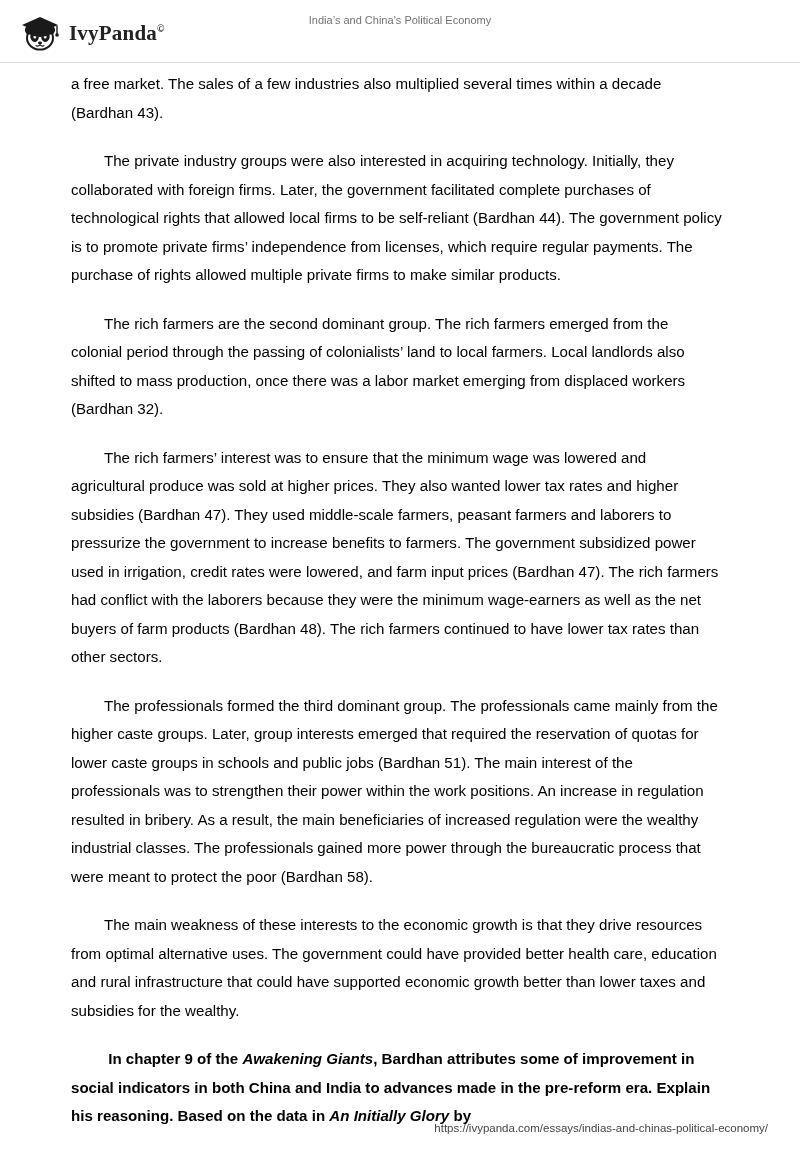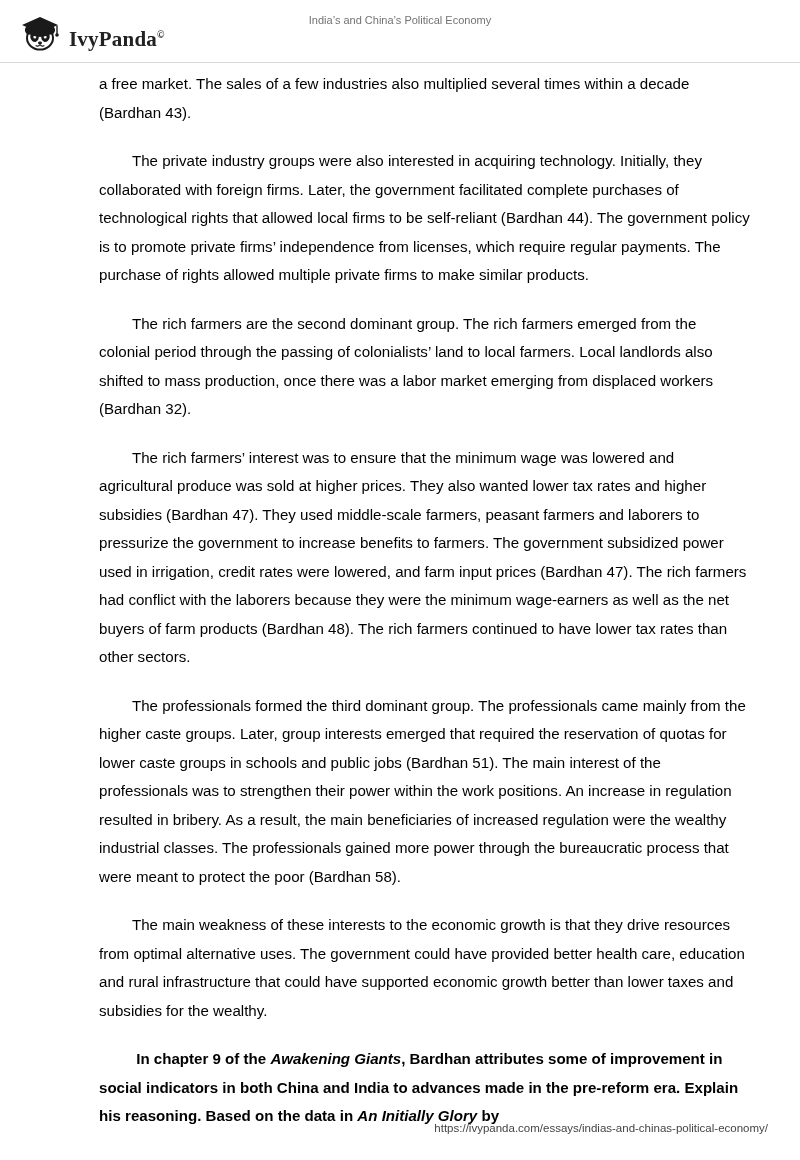--- a/index.html
+++ b/index.html
@@ -28,21 +28,21 @@
     top: 0;
     left: 0;
     right: 0;
     height: 62px;
   }
   .brand {
     position: absolute;
     left: 20px;
     top: 14px;
     display: flex;
-    align-items: flex-end;
+    align-items: center;
     gap: 9px;
   }
   .brand-logo {
     width: 40px;
     height: 38px;
     position: relative;
     flex: none;
   }
   .brand-name {
     font-family: "Liberation Serif", serif;
@@ -76,21 +76,20 @@
     height: 1px;
     background: #d9d9d9;
   }
 
   
   .content {
     position: absolute;
     top: 70px;
     left: 71px;
     width: 651px;
-    margin-left: 28px;
   }
   p.para {
     margin: 0 0 20px 0;
     font-size: 15.1px;
     line-height: 28.5px;
     color: #000000;
     text-align: left;
   }
   p.para.indent::before {
     content: "";

